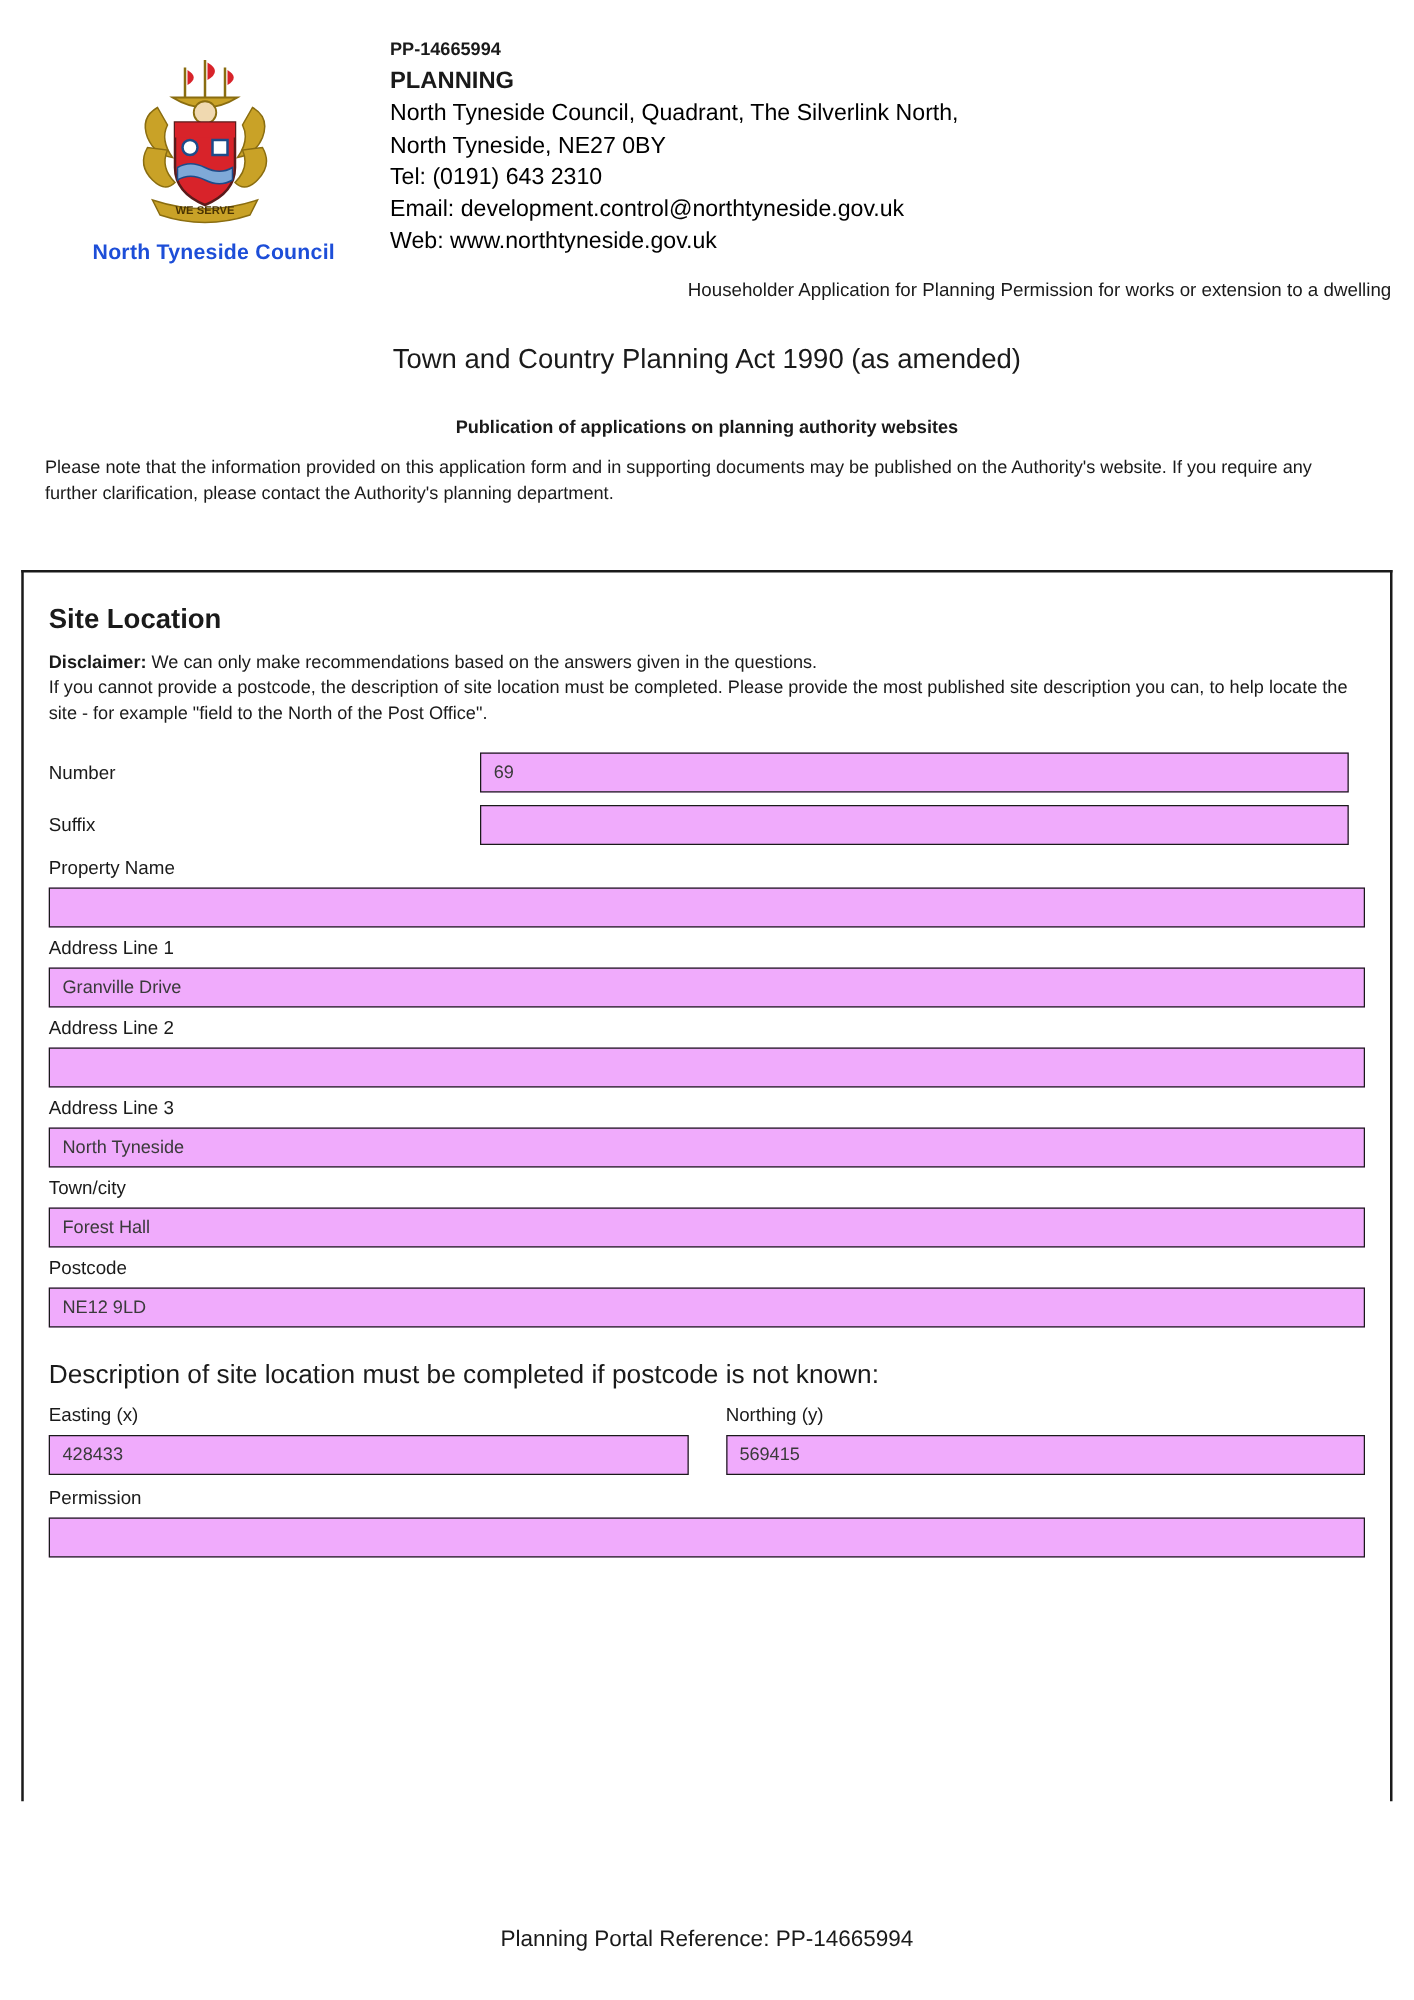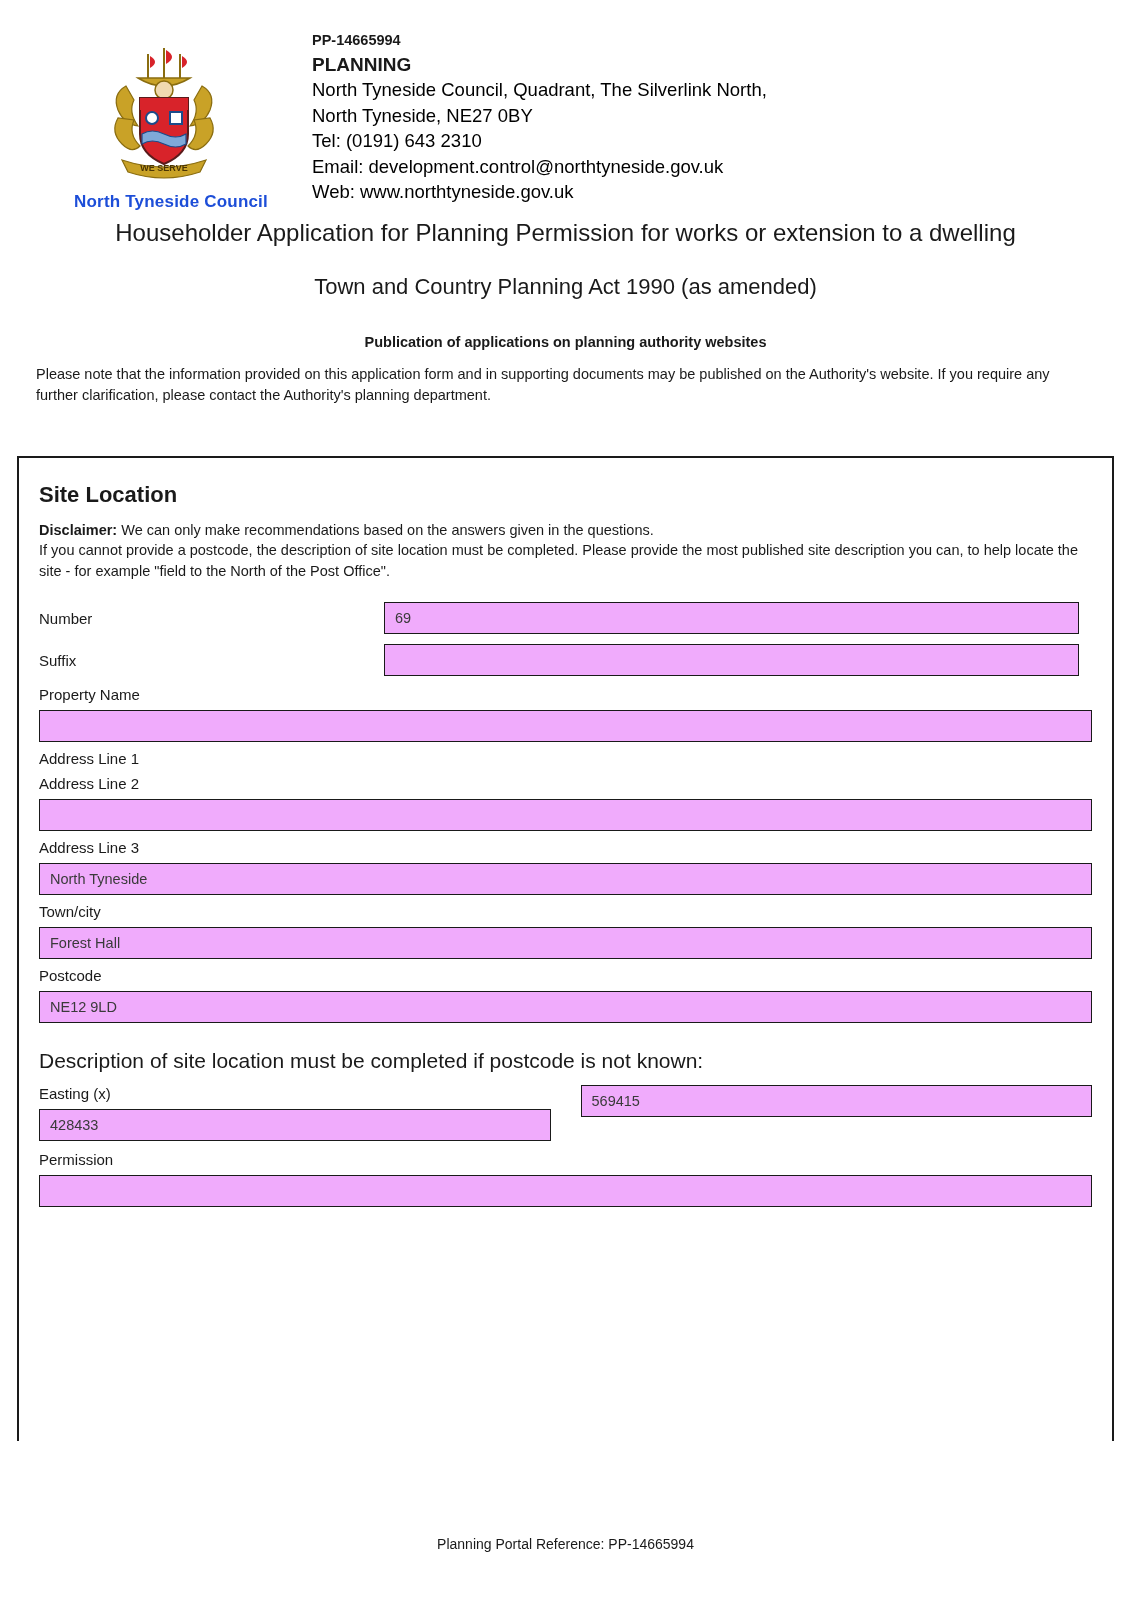--- a/index.html
+++ b/index.html
@@ -59,24 +59,24 @@
     line-height: 25px;
   }
   .addr-line {
     font-size: 18.5px;
     line-height: 25.5px;
     color: #000000;
   }
 
   
   .doc-title {
-    text-align: center;
-    font-size: 24px;
+    text-align: right;
+    font-size: 15px;
     margin: 6px 0 0 0;
-    padding: 0 28px;
+    padding: 0 18px;
     line-height: 30px;
   }
   .act-title {
     text-align: center;
     font-size: 22px;
     margin: 26px 0 0 0;
   }
 
   
   .pub-section {
@@ -173,23 +173,23 @@
     font-size: 15px;
     display: block;
     margin-bottom: 7px;
   }
 
   
   .footer {
     position: absolute;
     left: 0;
     right: 0;
-    bottom: 48px;
+    bottom: 38px;
     text-align: center;
-    font-size: 14px;
+    font-size: 18px;
     color: #1a1a1a;
   }
 </style>
 </head>
 <body>
 
 <div class="page">
 
   <div class="header">
     <div class="crest-block">
@@ -263,20 +263,21 @@
       <input class="field" type="text" value="" style="">
     </div>
 
     <div class="stack">
       <span class="lbl">Property Name</span>
       <input class="field" type="text" value="" style="">
     </div>
 
     <div class="stack">
       <span class="lbl">Address Line 1</span>
+      <input class="field" type="text" value="Granville Drive" style="">
     </div>
 
     <div class="stack">
       <span class="lbl">Address Line 2</span>
       <input class="field" type="text" value="" style="">
     </div>
 
     <div class="stack">
       <span class="lbl">Address Line 3</span>
       <input class="field" type="text" value="North Tyneside" style="">
@@ -293,20 +294,21 @@
     </div>
 
     <div class="sub-heading">Description of site location must be completed if postcode is not known:</div>
 
     <div class="two-col">
       <div>
         <span class="lbl">Easting (x)</span>
         <input class="field" type="text" value="428433" style="">
       </div>
       <div>
+        <span class="lbl">Northing (y)</span>
         <input class="field" type="text" value="569415" style="">
       </div>
     </div>
 
     <div class="stack">
       <span class="lbl">Permission</span>
       <input class="field" type="text" value="" style="">
     </div>
   </div>
 

